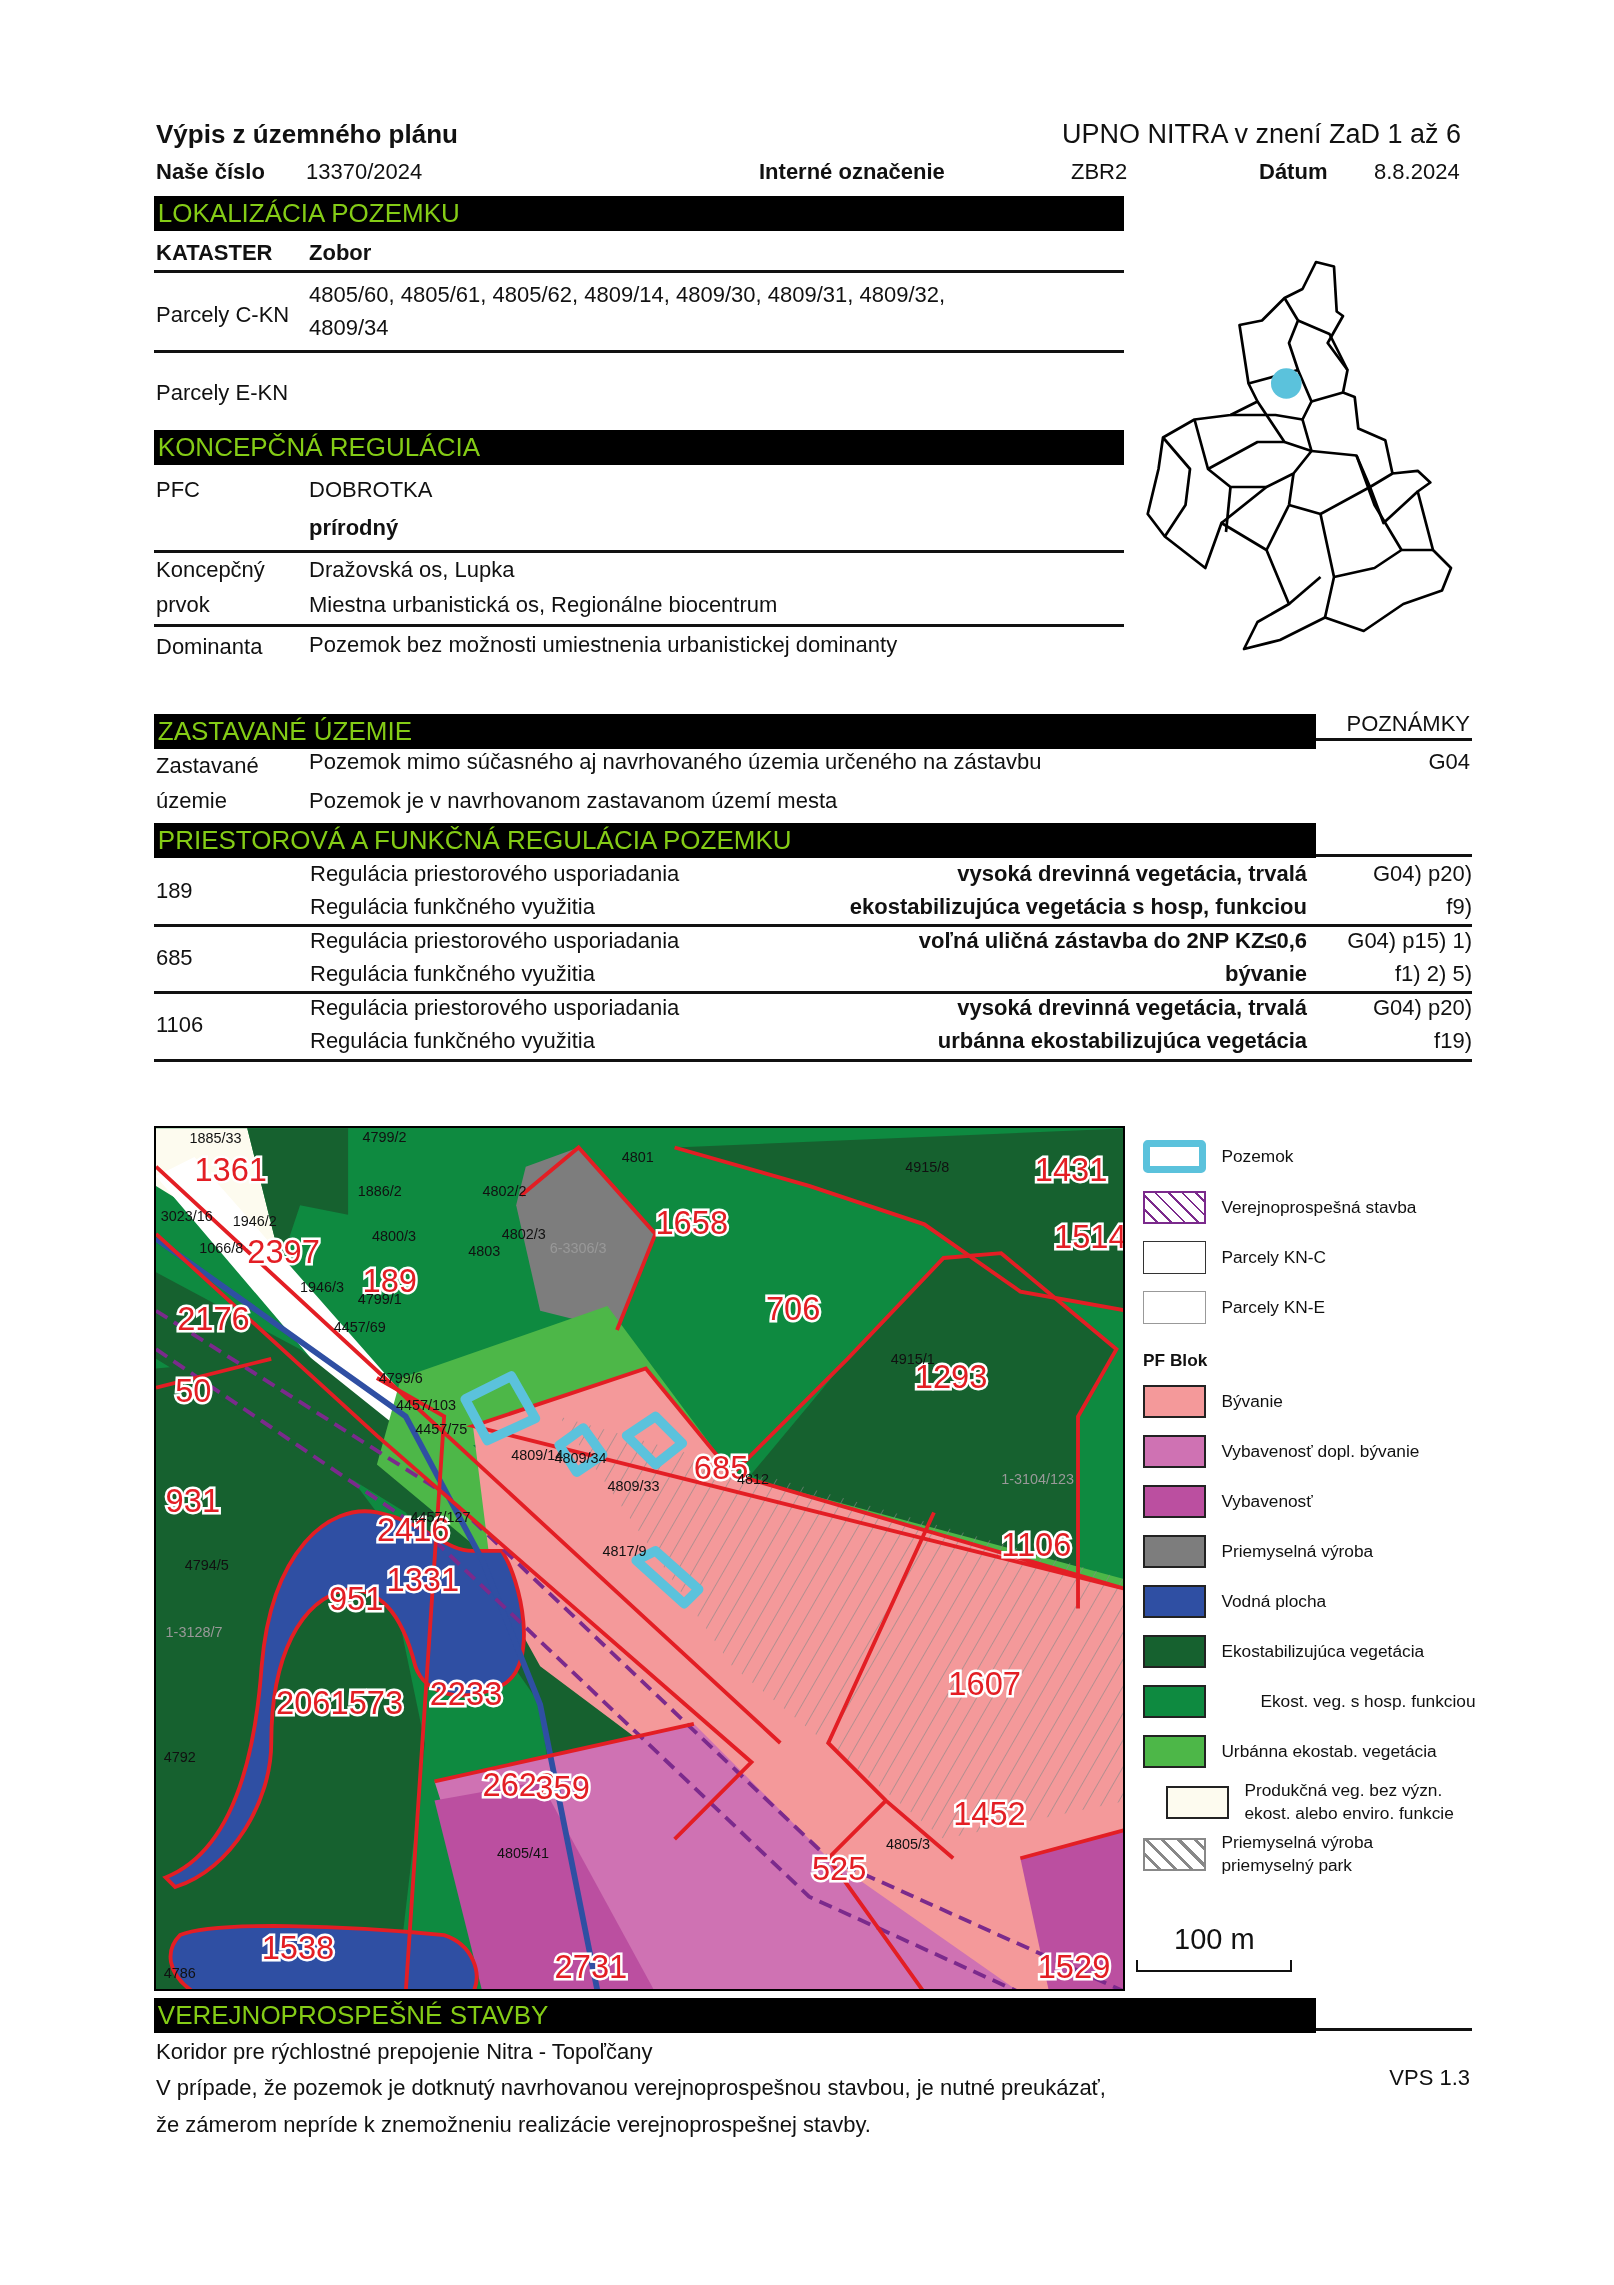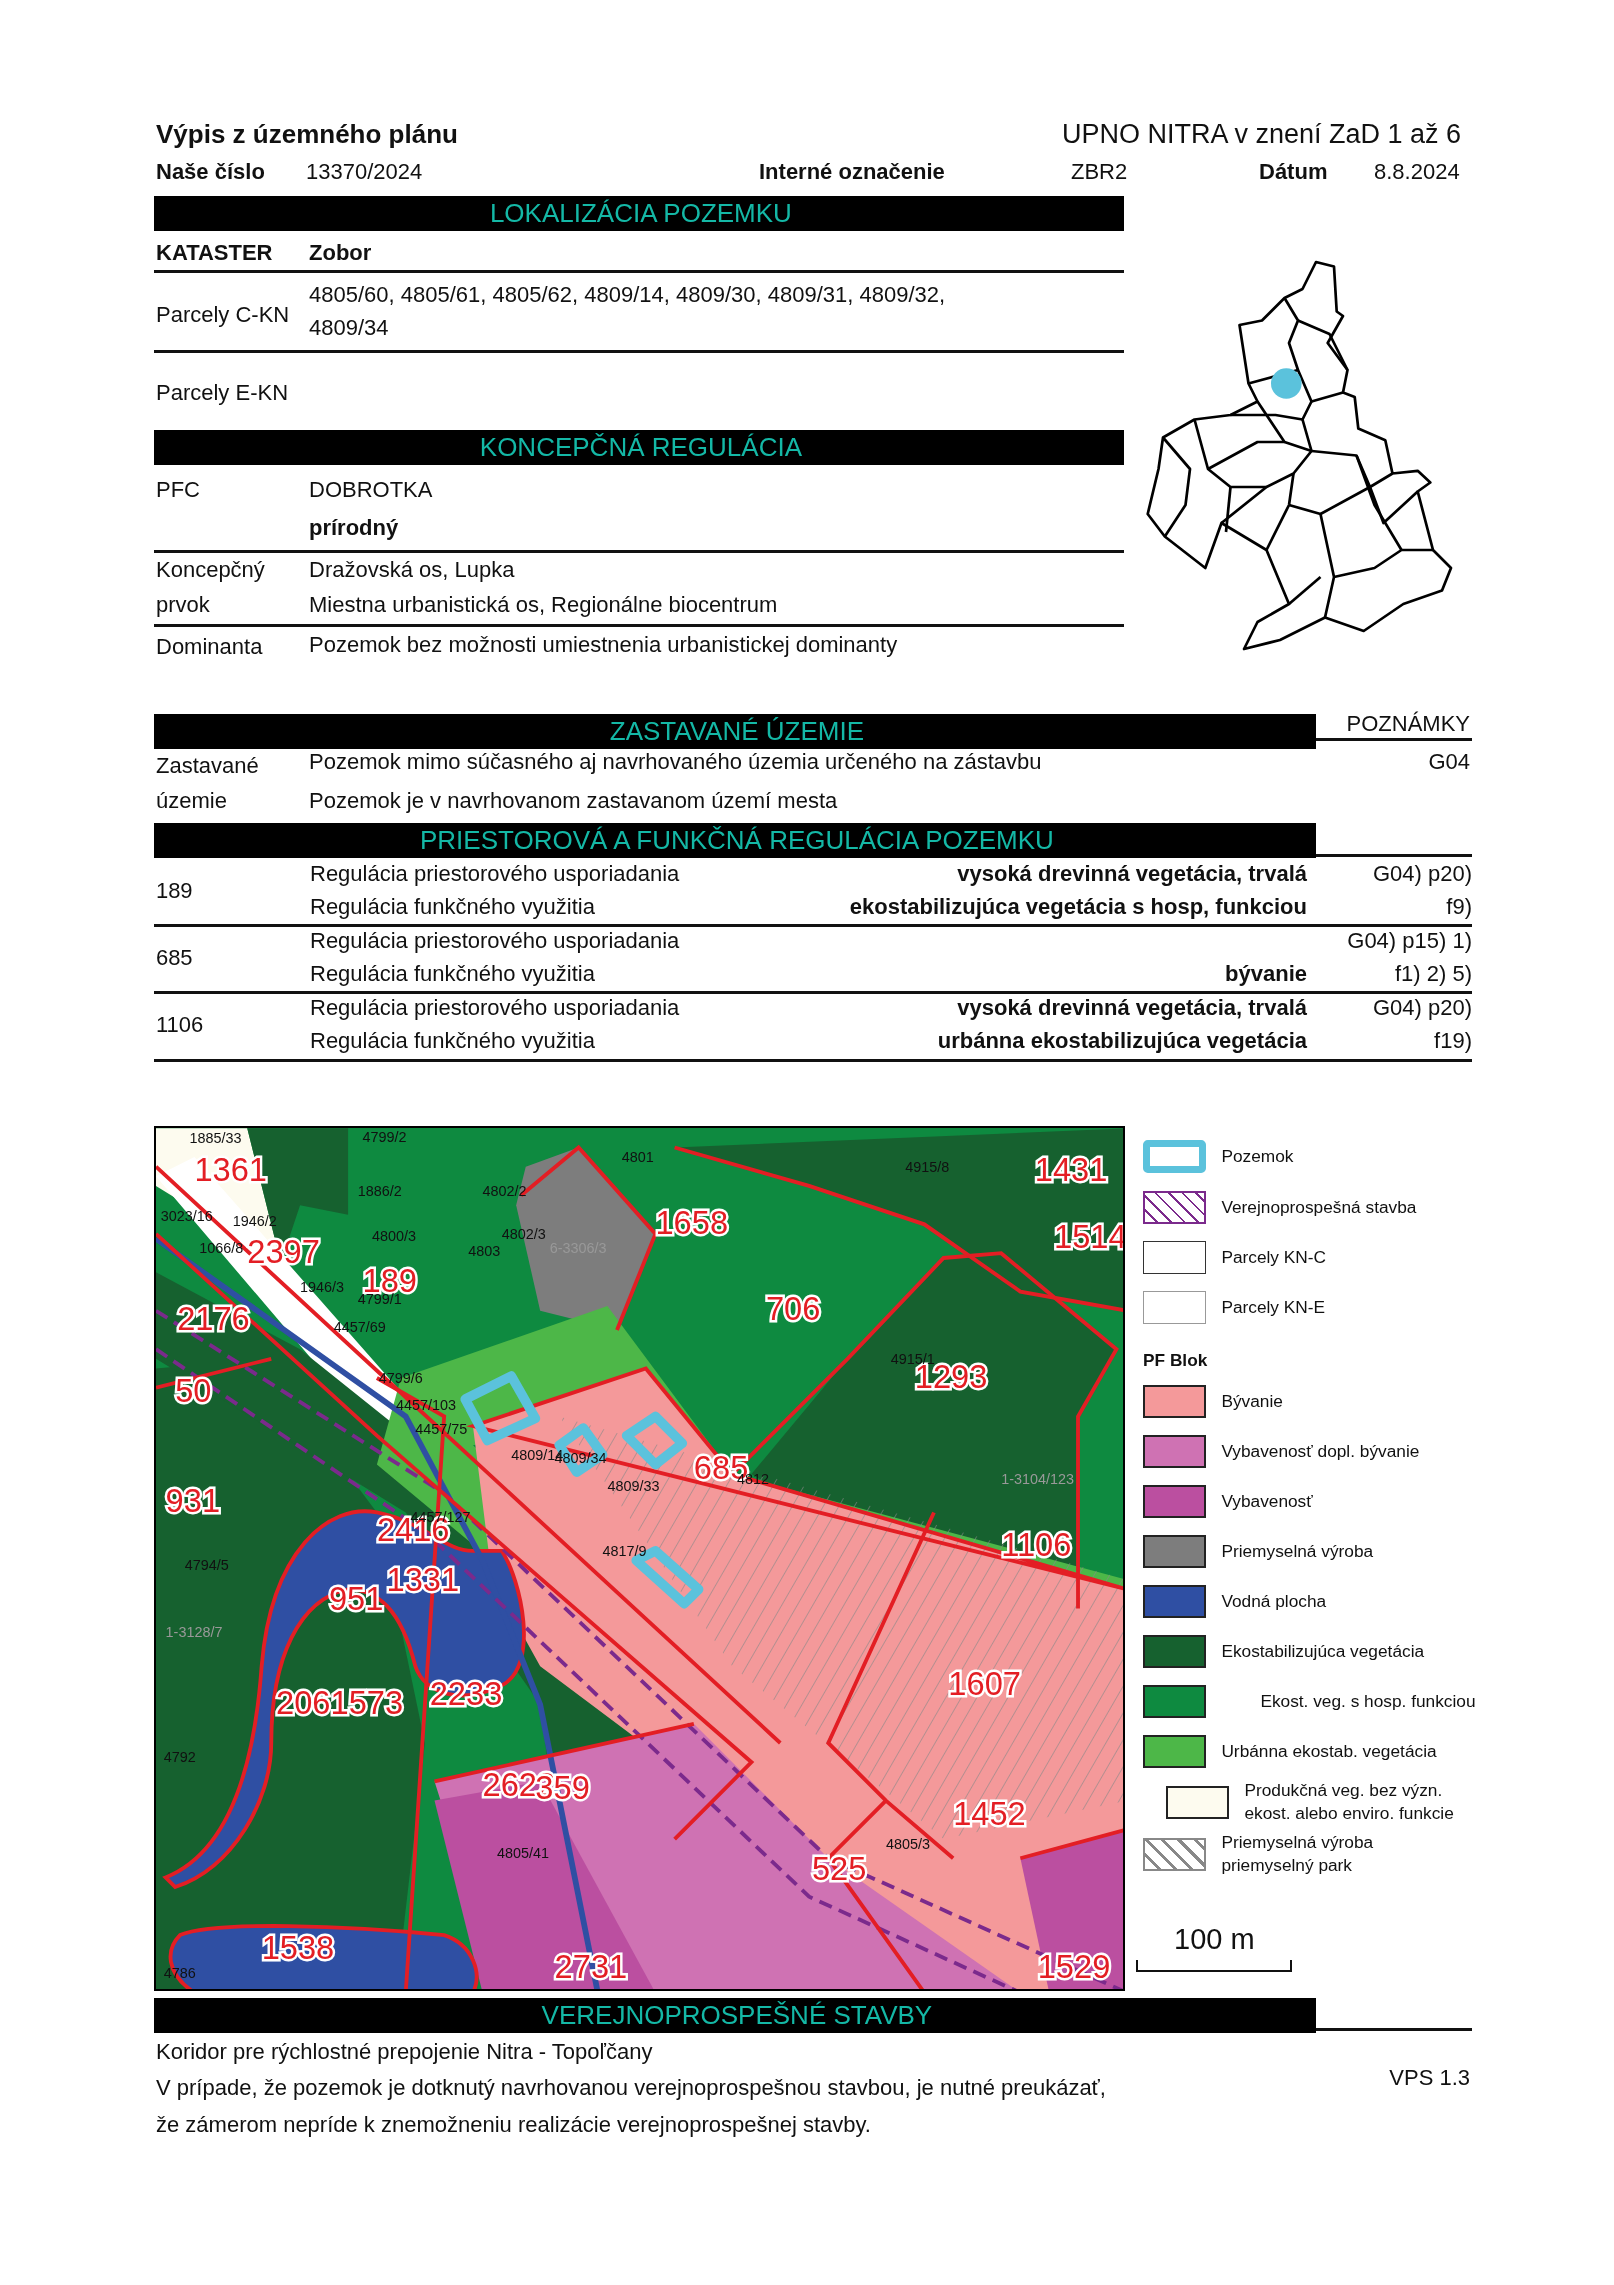--- a/index.html
+++ b/index.html
@@ -1,21 +1,21 @@
 <!DOCTYPE html>
 <html><head>
 <meta charset="utf-8">
 <style>
   * { box-sizing: border-box; margin: 0; padding: 0; }
   body { width: 1615px; height: 2285px; background: #fff; font-family: "Liberation Sans", sans-serif; color: #111; position: relative; overflow: hidden; }
   .abs { position: absolute; }
   .h1 { font-size: 26px; font-weight: bold; }
   .t { font-size: 22px; line-height: 1.2; }
   .tb { font-size: 22px; font-weight: bold; }
-  .bar { position: absolute; background: #000; color: #14b8a6; font-size: 26px; padding-left: 3.8px; height: 35px; line-height: 35px; text-align: center; }
+  .bar { position: absolute; background: #000; color: #84cc16; font-size: 26px; padding-left: 3.8px; height: 35px; line-height: 35px; }
   .rule { position: absolute; height: 2.9px; background: #111; }
   .right { text-align: right; }
   .map-frame { position: absolute; left: 154px; top: 1126px; width: 971px; height: 865px; border: 2.9px solid #000; overflow: hidden; background: #0e8a40; }
   .legend-item { position: absolute; left: 1143px; display: flex; align-items: center; font-size: 17.3px; }
   .sw { width: 63px; height: 33px; border: 2.9px solid #222; margin-right: 15.4px; flex-shrink: 0; }
   .legend-label { line-height: 1.35; }
   .blk { font-family: "Liberation Sans", sans-serif; font-size: 34px; fill: #e31e24; stroke: #fff; stroke-width: 5px; paint-order: stroke; }
   .par { font-family: "Liberation Sans", sans-serif; font-size: 15px; fill: #111; }
   .par-g { font-family: "Liberation Sans", sans-serif; font-size: 15px; fill: #999; }
 </style>
@@ -99,20 +99,21 @@
   <div class="abs t right" style="left:1162px;top:0;width:156px;">G04) p20)</div>
   <div class="abs t" style="left:156px;top:33px;">Regulácia funkčného využitia</div>
   <div class="abs tb right" style="left:500px;top:33px;width:653px;">ekostabilizujúca vegetácia s hosp, funkciou</div>
   <div class="abs t right" style="left:1162px;top:33px;width:156px;">f9)</div>
 </div>
 <div class="rule" style="left:154px;top:924px;width:1318px;"></div>
 
 <div class="abs" style="left:154px;top:928px;width:1318px;height:65px;">
   <div class="abs t" style="left:1.9px;top:17.3px;">685</div>
   <div class="abs t" style="left:156px;top:0;">Regulácia priestorového usporiadania</div>
+  <div class="abs tb right" style="left:500px;top:0;width:653px;">voľná uličná zástavba do 2NP KZ≤0,6</div>
   <div class="abs t right" style="left:1162px;top:0;width:156px;">G04) p15) 1)</div>
   <div class="abs t" style="left:156px;top:33px;">Regulácia funkčného využitia</div>
   <div class="abs tb right" style="left:500px;top:33px;width:653px;">bývanie</div>
   <div class="abs t right" style="left:1162px;top:33px;width:156px;">f1) 2) 5)</div>
 </div>
 <div class="rule" style="left:154px;top:991px;width:1318px;"></div>
 
 <div class="abs" style="left:154px;top:995px;width:1318px;height:65px;">
   <div class="abs t" style="left:1.9px;top:17.3px;">1106</div>
   <div class="abs t" style="left:156px;top:0;">Regulácia priestorového usporiadania</div>

